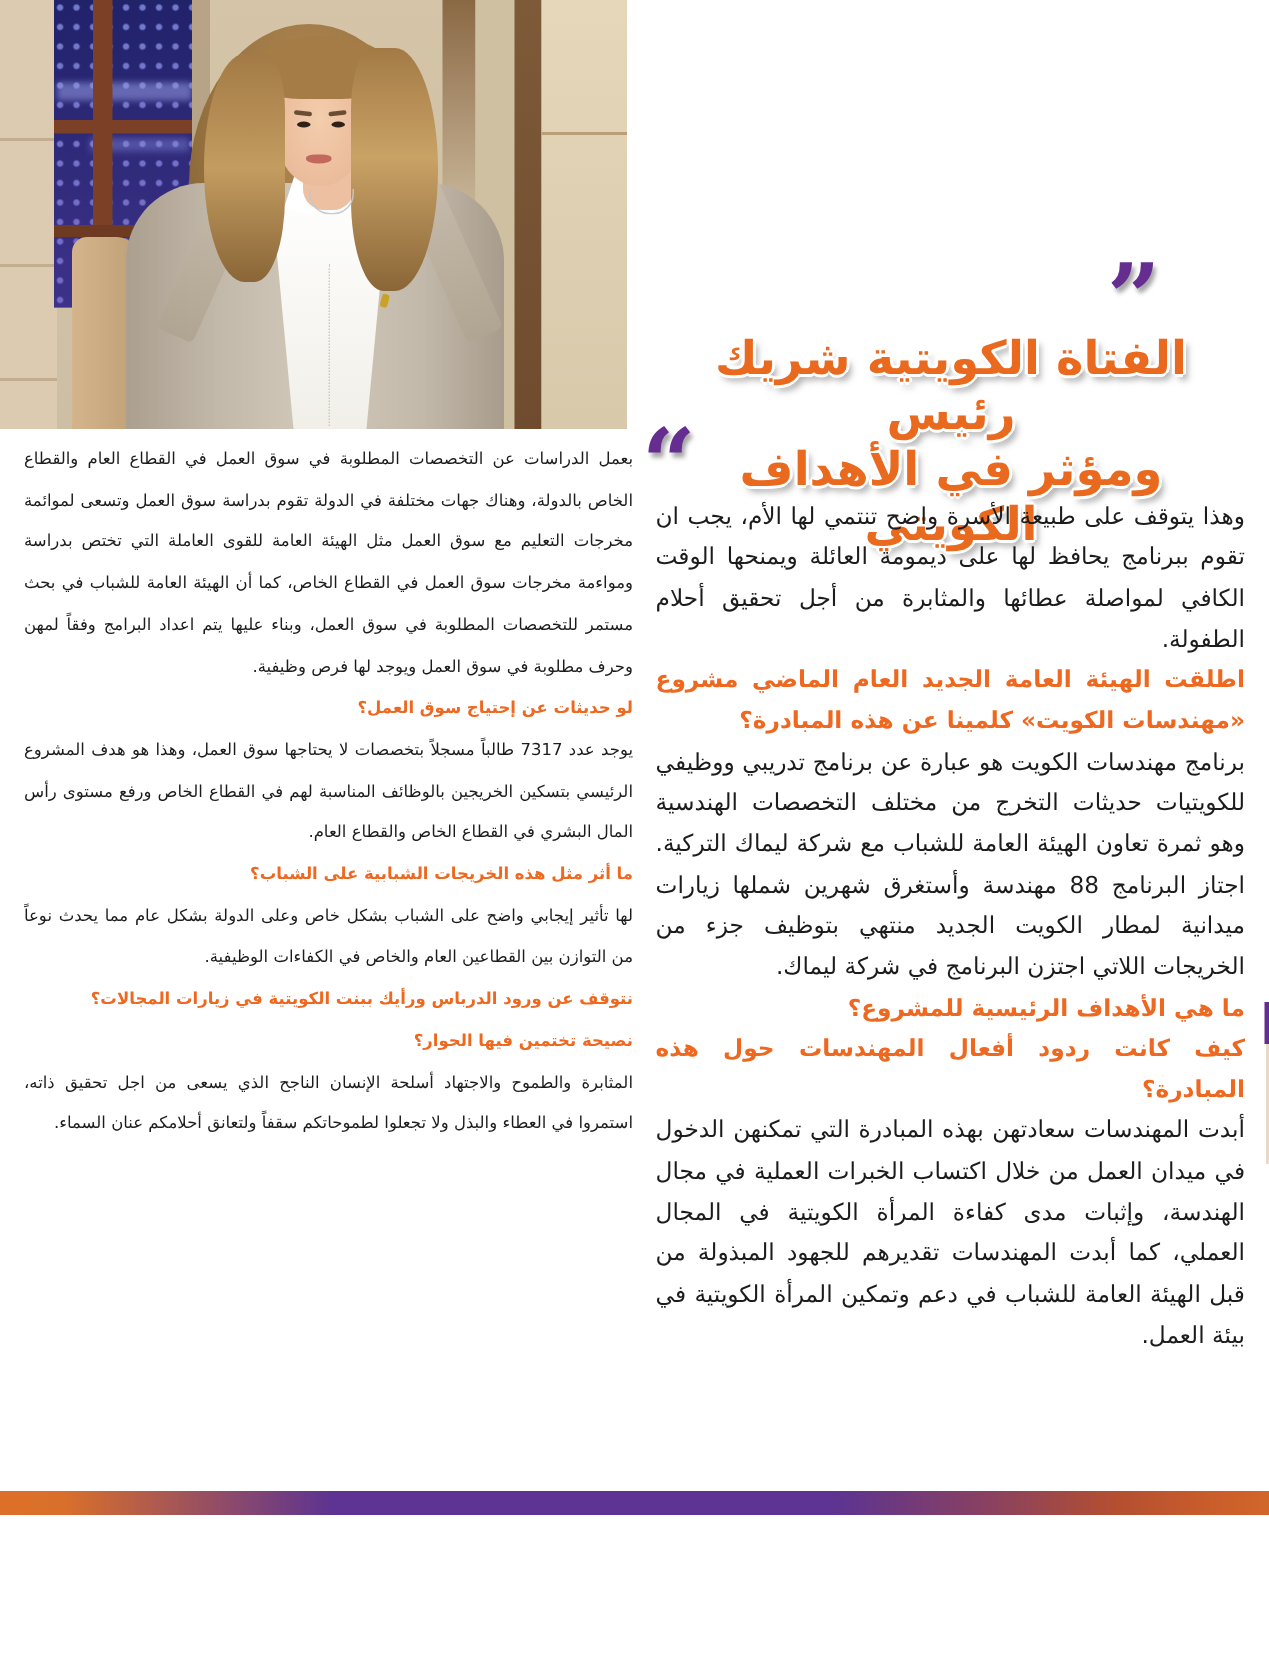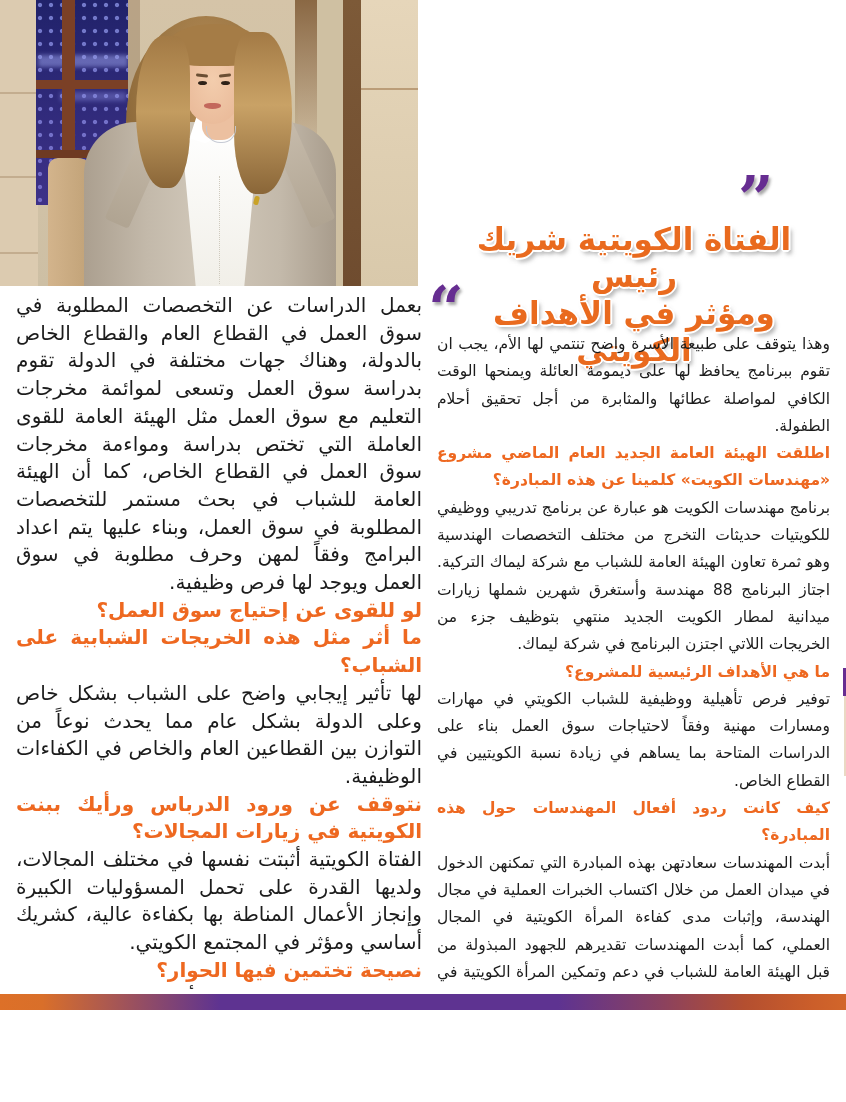--- a/index.html
+++ b/index.html
@@ -81,21 +81,21 @@
       font-size:31px;font-weight:bold;color:#e96a1e;line-height:37px;
       text-shadow:-1px -1px 0 #fff,1px -1px 0 #fff,-1px 1px 0 #fff,1px 1px 0 #fff,
                   -2px 0 0 #fff,2px 0 0 #fff,0 2px 0 #fff,0 -2px 0 #fff,
                   3px 4px 4px rgba(110,110,110,.55);}
 
   
   .col{position:absolute;direction:rtl;text-align:justify;color:#1c1c1c;overflow:hidden;}
   .col p{margin:0;}
   .col .q{color:#ee6820;font-weight:bold;}
   .right-col{left:437px;top:331px;width:393px;height:658px;font-size:15.5px;line-height:27.3px;}
-  .left-col{left:16px;top:292px;width:406px;height:697px;font-size:20px;line-height:27.7px;}
+  .left-col{left:16px;top:292px;width:406px;height:697px;font-size:11px;line-height:27.7px;}
 
   
   .bottom-bar{position:absolute;left:0;top:994px;width:846px;height:16px;
       background:linear-gradient(90deg,#dd7028 0%,#d96f2a 5%,#5e3391 26%,#5e3391 66%,
                                  #8a4160 78%,#b44f30 88%,#cb5e2a 96%,#d2662a 100%);}
   .edge-purple{position:absolute;left:843px;top:668px;width:3px;height:28px;background:#662d91;}
   .edge-cream{position:absolute;left:844px;top:696px;width:2px;height:80px;background:#ead9c4;}
 </style>
 </head>
 <body>
@@ -151,33 +151,32 @@
     <div>الفتاة الكويتية شريك رئيس</div>
     <div>ومؤثر في الأهداف الكويتي</div>
   </div>
   <div class="quote-mark quote-open">“</div>
 
   <div class="col right-col">
     <p>وهذا يتوقف على طبيعة الأسرة واضح تنتمي لها الأم، يجب ان تقوم ببرنامج يحافظ لها على ديمومة العائلة ويمنحها الوقت الكافي لمواصلة عطائها والمثابرة من أجل تحقيق أحلام الطفولة.</p>
     <p class="q">اطلقت الهيئة العامة الجديد العام الماضي مشروع «مهندسات الكويت» كلمينا عن هذه المبادرة؟</p>
     <p>برنامج مهندسات الكويت هو عبارة عن برنامج تدريبي ووظيفي للكويتيات حديثات التخرج من مختلف التخصصات الهندسية وهو ثمرة تعاون الهيئة العامة للشباب مع شركة ليماك التركية. اجتاز البرنامج 88 مهندسة وأستغرق شهرين شملها زيارات ميدانية لمطار الكويت الجديد منتهي بتوظيف جزء من الخريجات اللاتي اجتزن البرنامج في شركة ليماك.</p>
     <p class="q">ما هي الأهداف الرئيسية للمشروع؟</p>
-    <p>توفير فرص تأهيلية ووظيفية للشباب الكويتي في مهارات ومسارات مهنية وفقاً لاحتياجات سوق العمل بناء على الدراسات المتاحة بما يساهم في زيادة نسبة الكويتيين في القطاع الخاص.</p>
     <p class="q">كيف كانت ردود أفعال المهندسات حول هذه المبادرة؟</p>
     <p>أبدت المهندسات سعادتهن بهذه المبادرة التي تمكنهن الدخول في ميدان العمل من خلال اكتساب الخبرات العملية في مجال الهندسة، وإثبات مدى كفاءة المرأة الكويتية في المجال العملي، كما أبدت المهندسات تقديرهم للجهود المبذولة من قبل الهيئة العامة للشباب في دعم وتمكين المرأة الكويتية في بيئة العمل.</p>
 
   </div>
 
   <div class="col left-col">
     <p>بعمل الدراسات عن التخصصات المطلوبة في سوق العمل في القطاع العام والقطاع الخاص بالدولة، وهناك جهات مختلفة في الدولة تقوم بدراسة سوق العمل وتسعى لموائمة مخرجات التعليم مع سوق العمل مثل الهيئة العامة للقوى العاملة التي تختص بدراسة ومواءمة مخرجات سوق العمل في القطاع الخاص، كما أن الهيئة العامة للشباب في بحث مستمر للتخصصات المطلوبة في سوق العمل، وبناء عليها يتم اعداد البرامج وفقاً لمهن وحرف مطلوبة في سوق العمل ويوجد لها فرص وظيفية.</p>
-    <p class="q">لو للقوى عن إحتياج سوق العمل؟</p>
+    <p class="q">لو حديثات عن إحتياج سوق العمل؟</p>
+    <p>يوجد عدد 7317 طالباً مسجلاً بتخصصات لا يحتاجها سوق العمل، وهذا هو هدف المشروع الرئيسي بتسكين الخريجين بالوظائف المناسبة لهم في القطاع الخاص ورفع مستوى رأس المال البشري في القطاع الخاص والقطاع العام.</p>
     <p class="q">ما أثر مثل هذه الخريجات الشبابية على الشباب؟</p>
     <p>لها تأثير إيجابي واضح على الشباب بشكل خاص وعلى الدولة بشكل عام مما يحدث نوعاً من التوازن بين القطاعين العام والخاص في الكفاءات الوظيفية.</p>
     <p class="q">نتوقف عن ورود الدرباس ورأيك ببنت الكويتية في زيارات المجالات؟</p>
-    <p>الفتاة الكويتية أثبتت نفسها في مختلف المجالات، ولديها القدرة على تحمل المسؤوليات الكبيرة وإنجاز الأعمال المناطة بها بكفاءة عالية، كشريك أساسي ومؤثر في المجتمع الكويتي.</p>
     <p class="q">نصيحة تختمين فيها الحوار؟</p>
     <p>المثابرة والطموح والاجتهاد أسلحة الإنسان الناجح الذي يسعى من اجل تحقيق ذاته، استمروا في العطاء والبذل ولا تجعلوا لطموحاتكم سقفاً ولتعانق أحلامكم عنان السماء.</p>
   </div>
 
   <div class="bottom-bar"></div>
   <div class="edge-purple"></div>
   <div class="edge-cream"></div>
 
 </div>
 

